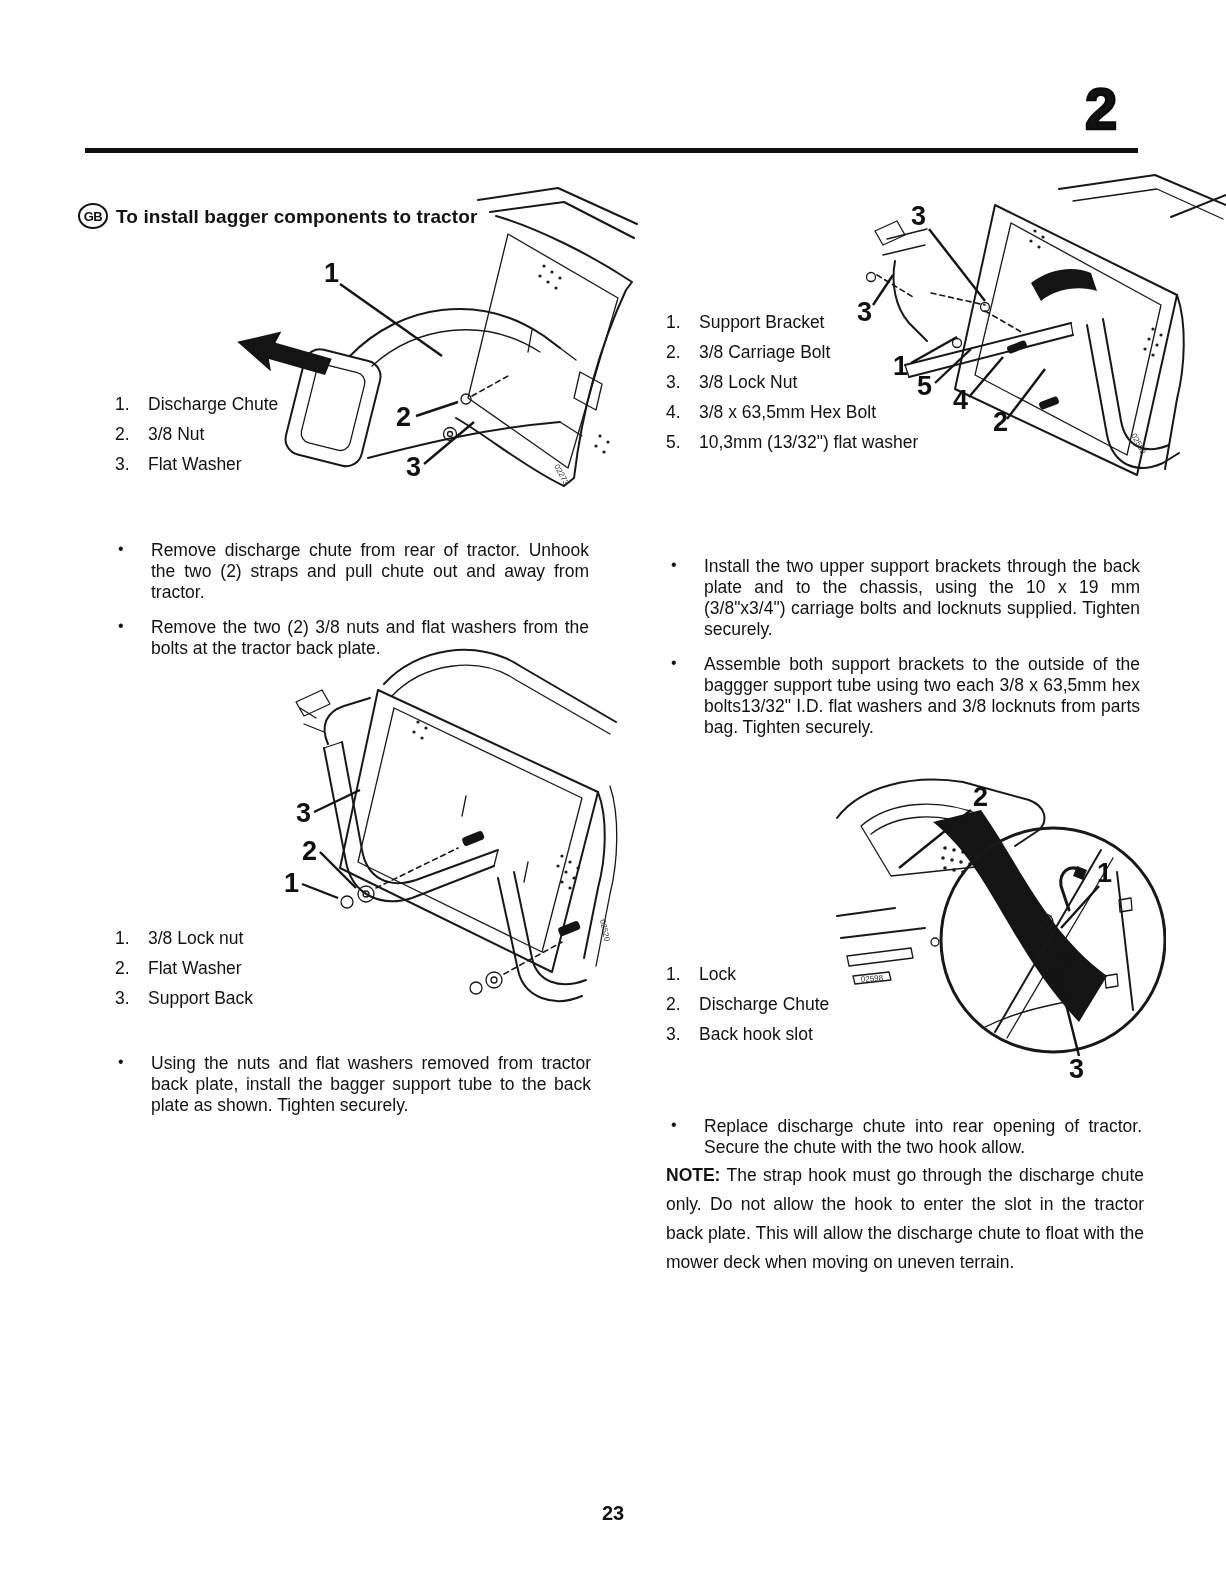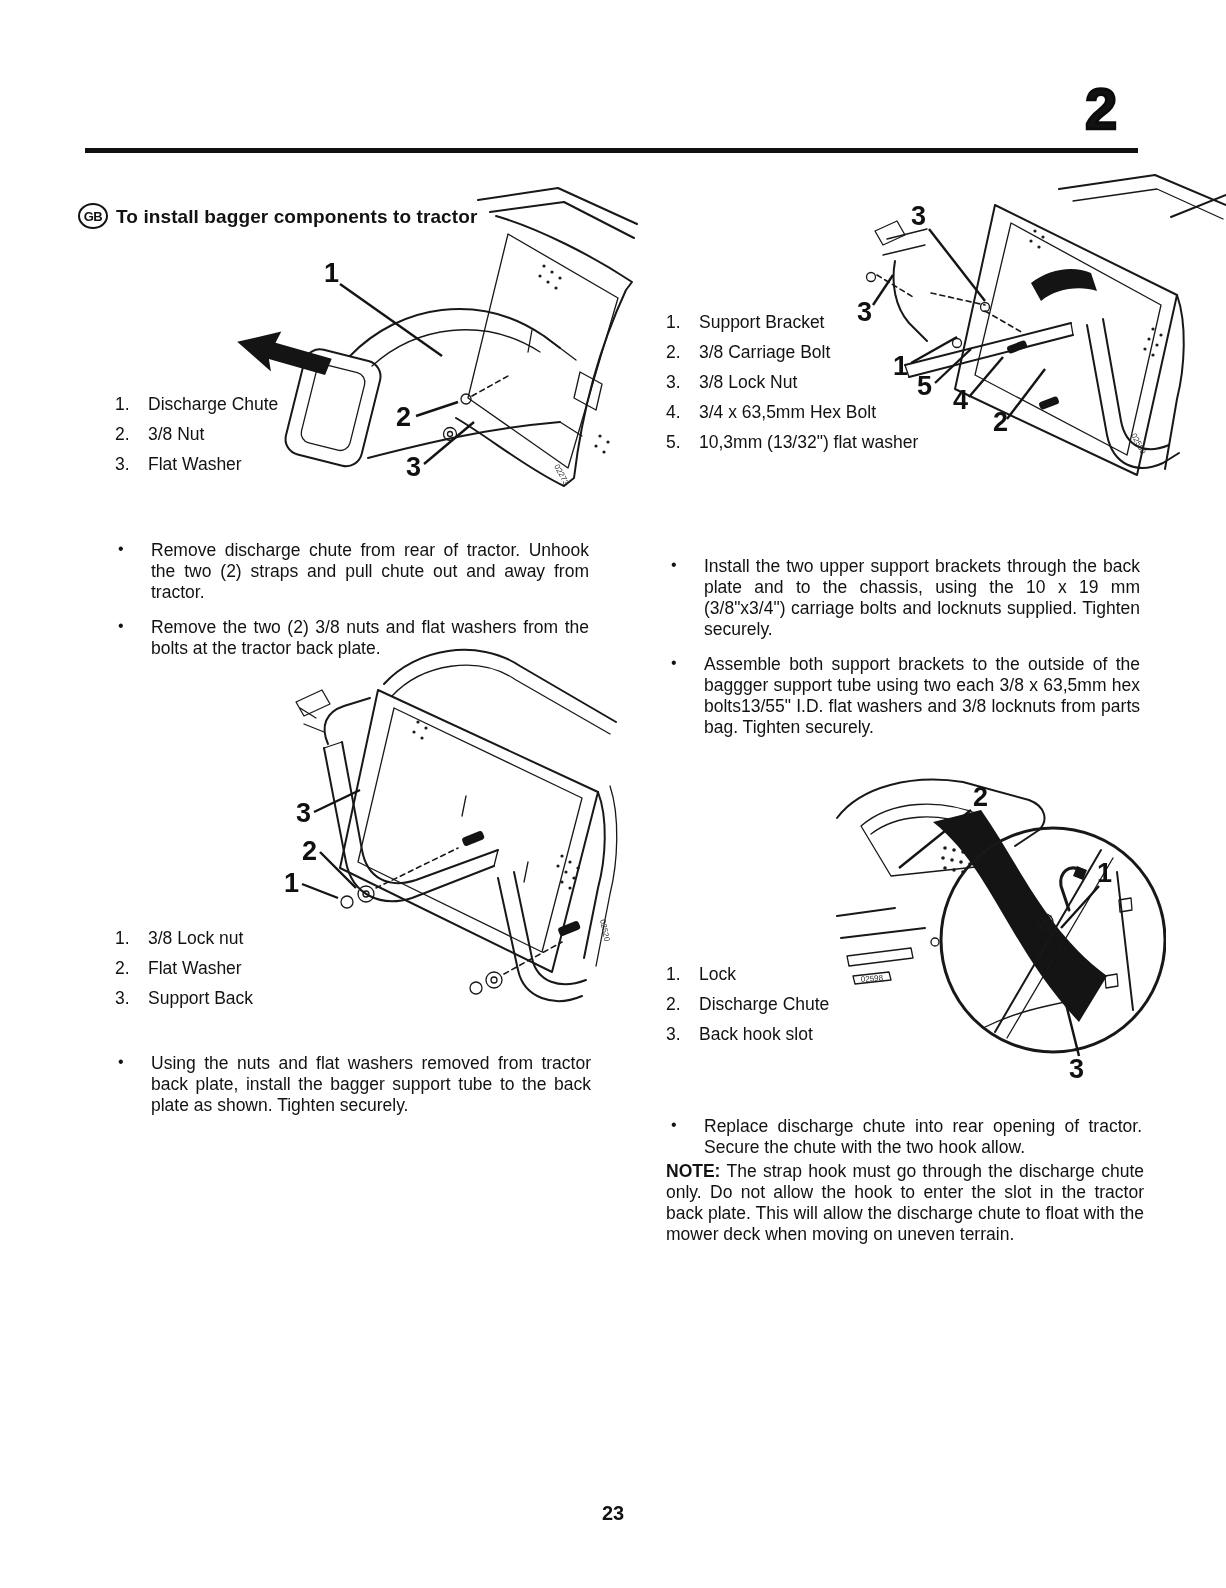--- a/index.html
+++ b/index.html
@@ -26,21 +26,21 @@
   }
   .section-title{font-weight:bold;font-size:19px;letter-spacing:0.1px;}
   .parts-list{font-size:17.5px;}
   .parts-row{display:flex;margin-bottom:9px;font-weight:500;}
   .parts-row .num{width:33px;flex:none;}
   .parts-row .lbl{flex:1;}
   .steps{font-size:17.5px;}
   .step{display:flex;margin-bottom:14px;}
   .step .marker{width:33px;flex:none;padding-left:5px;font-size:16px;}
   .step .txt{flex:1;text-align:justify;line-height:21px;}
-  .note{font-size:17.5px;line-height:21px;text-align:justify;}
+  .note{font-size:17.5px;line-height:29px;text-align:justify;}
   .note .note-label{font-weight:bold;}
   .page-num{font-weight:bold;font-size:20px;text-align:center;}
   svg .art{stroke:#181818;stroke-width:2;fill:none;stroke-linejoin:round;stroke-linecap:round;}
   svg .thin{stroke-width:1.3;}
   svg .thick{stroke-width:3;}
   svg .artfill{fill:#141414;stroke:none;}
   svg .dash{stroke-dasharray:5 4;stroke-width:1.6;}
   svg .leader{stroke:#141414;stroke-width:2.4;fill:none;}
   svg text.callout{font-family:"Liberation Sans",sans-serif;font-weight:bold;font-size:27px;fill:#101010;stroke:none;}
   svg text.figcode{font-family:"Liberation Sans",sans-serif;font-size:8px;fill:#2c2c2c;stroke:none;}
@@ -271,36 +271,36 @@
     <div class="parts-row">
       <span class="num">2.</span>
       <span class="lbl">3/8 Carriage Bolt</span>
     </div>
     <div class="parts-row">
       <span class="num">3.</span>
       <span class="lbl">3/8 Lock Nut</span>
     </div>
     <div class="parts-row">
       <span class="num">4.</span>
-      <span class="lbl">3/4 x 63,5mm Hex Bolt</span>
+      <span class="lbl">3/8 x 63,5mm Hex Bolt</span>
     </div>
     <div class="parts-row" style="width:258px;">
       <span class="num">5.</span>
       <span class="lbl">10,3mm (13/32") flat washer</span>
     </div>
   </div>
 
   <div class="abs steps" style="left:666px;top:556px;width:474px;">
     <div class="step">
       <span class="marker">•</span>
       <span class="txt">Install the two upper support brackets through the back plate and to the chassis, using the 10 x 19 mm (3/8"x3/4") carriage bolts and locknuts supplied. Tighten securely.</span>
     </div>
     <div class="step">
       <span class="marker">•</span>
-      <span class="txt">Assemble both support brackets to the outside of the baggger support tube using two each 3/8 x 63,5mm hex bolts13/55" I.D. flat washers and 3/8 locknuts from parts bag. Tighten securely.</span>
+      <span class="txt">Assemble both support brackets to the outside of the baggger support tube using two each 3/8 x 63,5mm hex bolts13/32" I.D. flat washers and 3/8 locknuts from parts bag. Tighten securely.</span>
     </div>
   </div>
 
   <svg class="abs" style="left:833px;top:770px;" width="333" height="328" viewBox="0 0 333 328">
 
     <path class="art" d="M4,48 C28,16 80,4 130,12 L196,30 C212,36 216,50 206,60 L182,76"></path>
     <path class="art thin" d="M28,56 C58,30 108,28 150,46 L152,96 L58,106 Z"></path>
     <path class="art thin" d="M38,64 C64,44 104,42 140,56"></path>
     <path class="art" d="M4,146 L62,138 M8,168 L92,158"></path>
     <path class="art thin" d="M14,186 l64,-8 2,10 -64,8 Z"></path>

